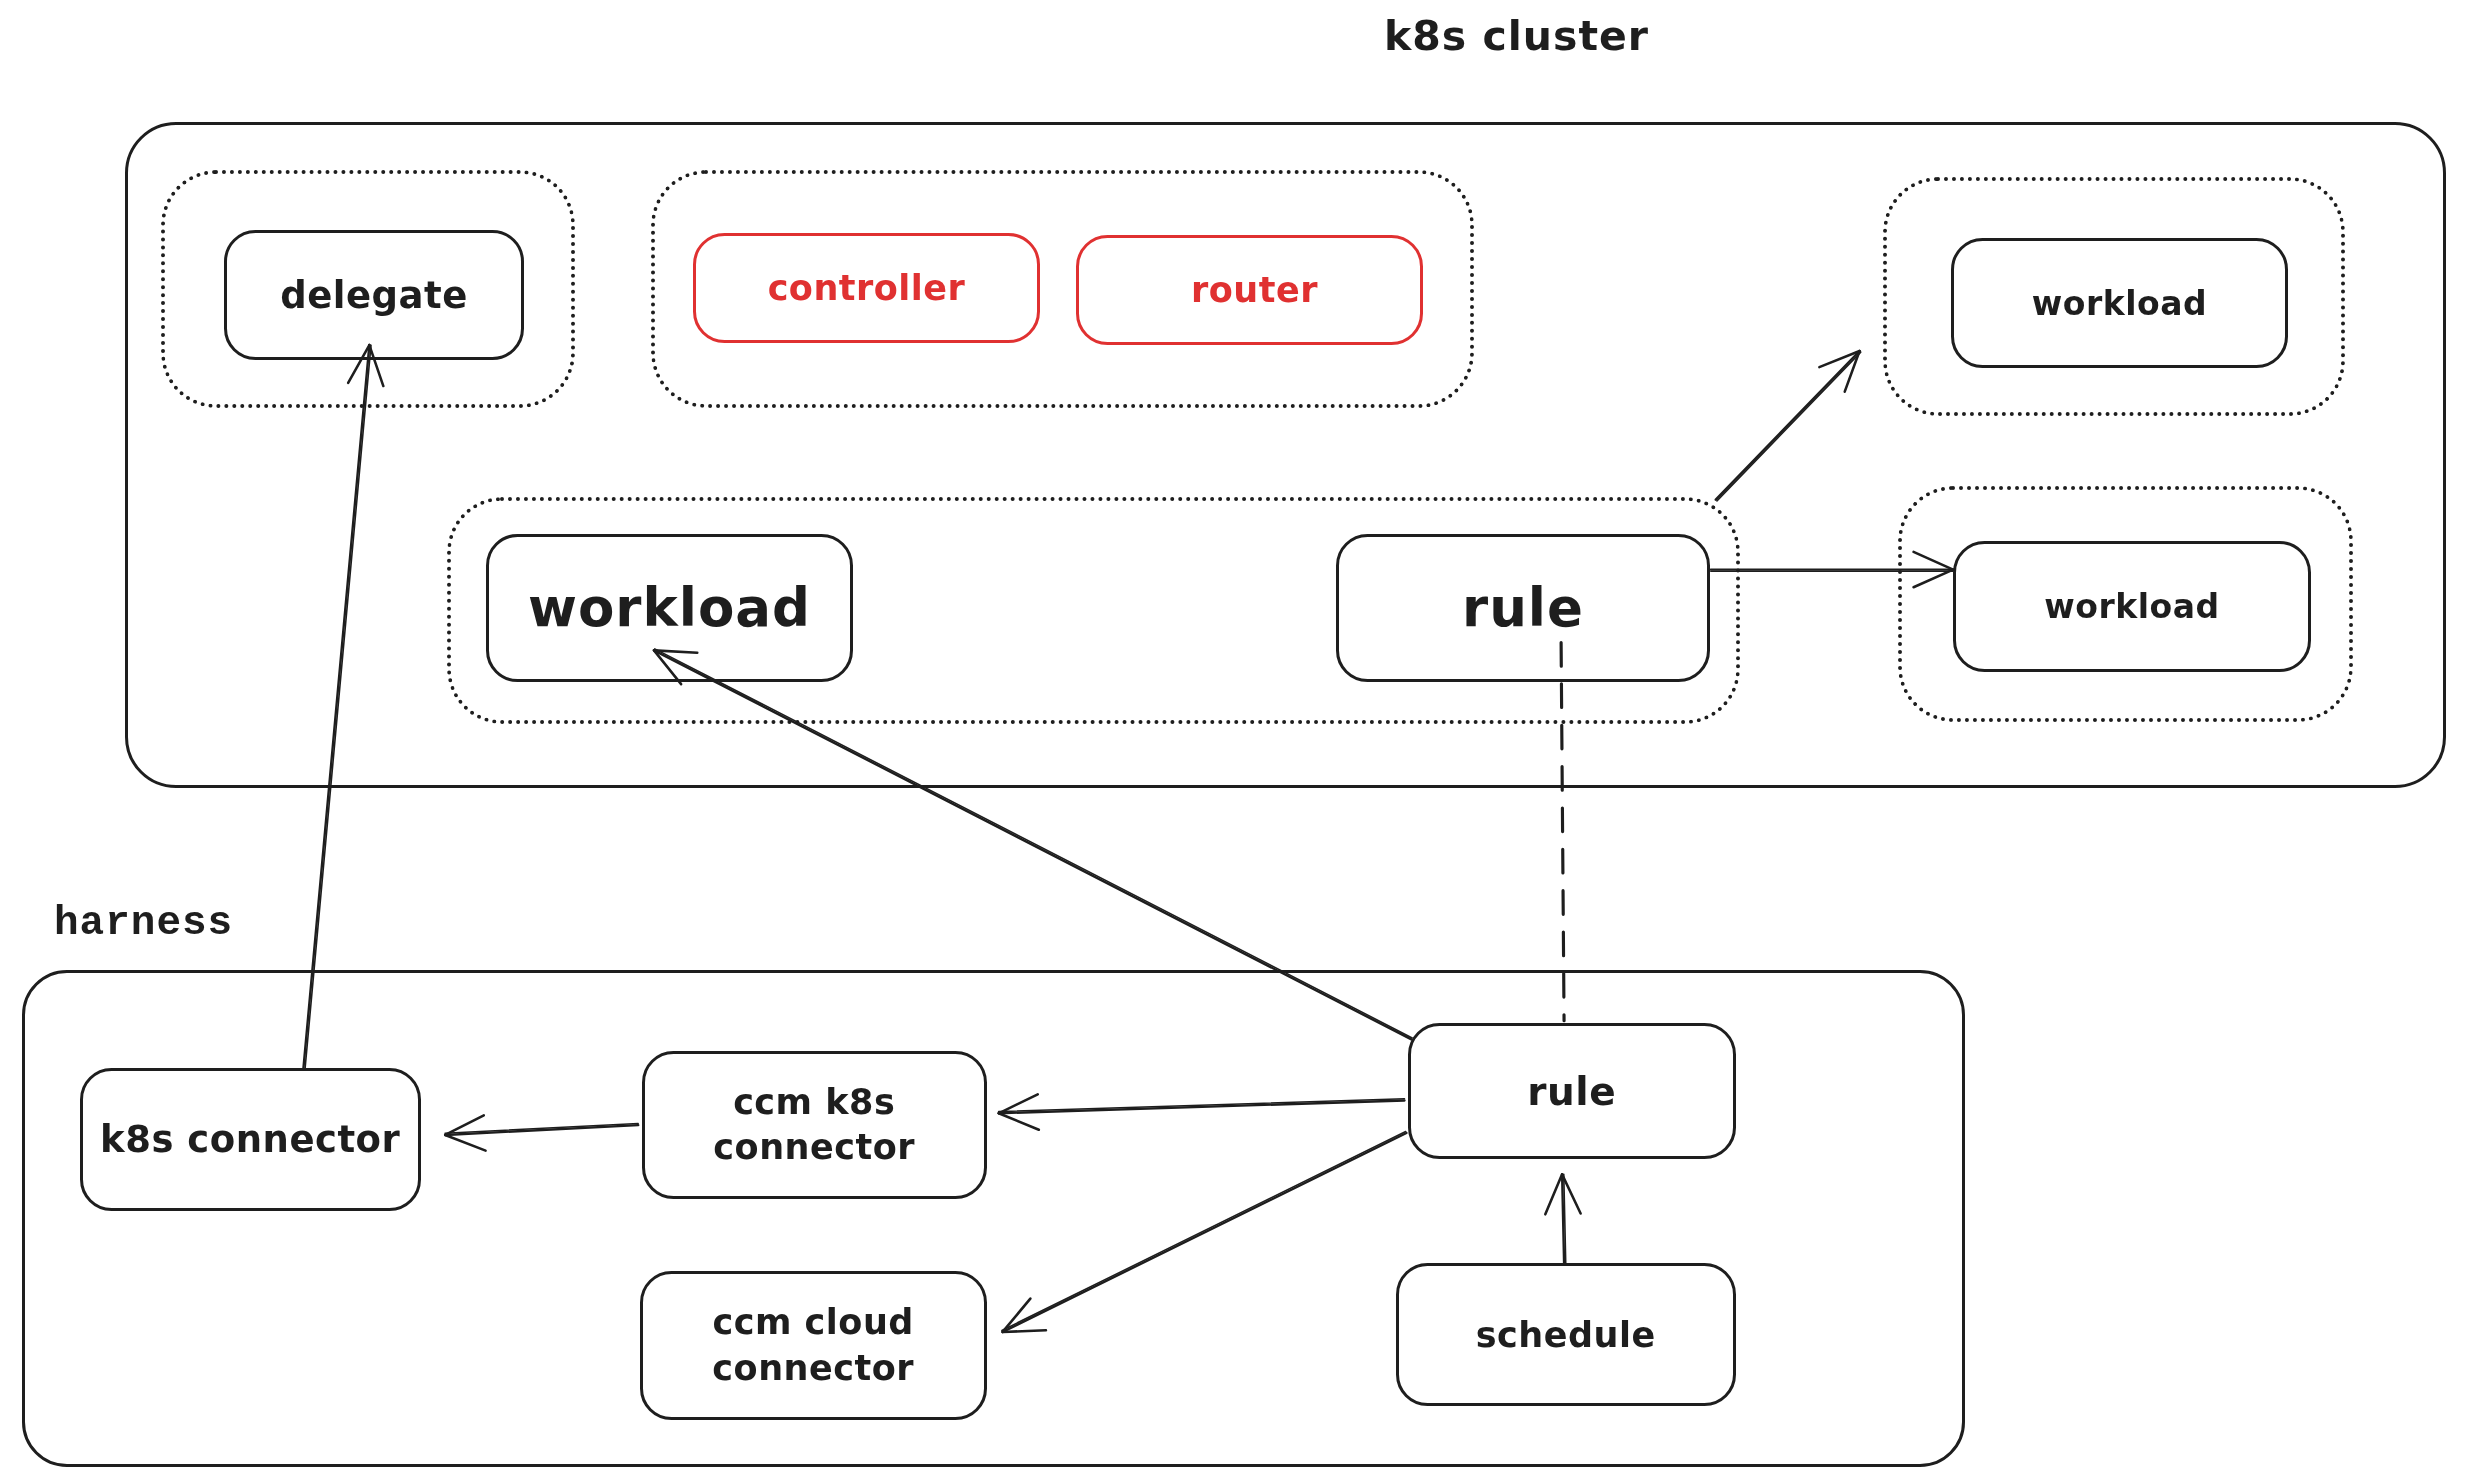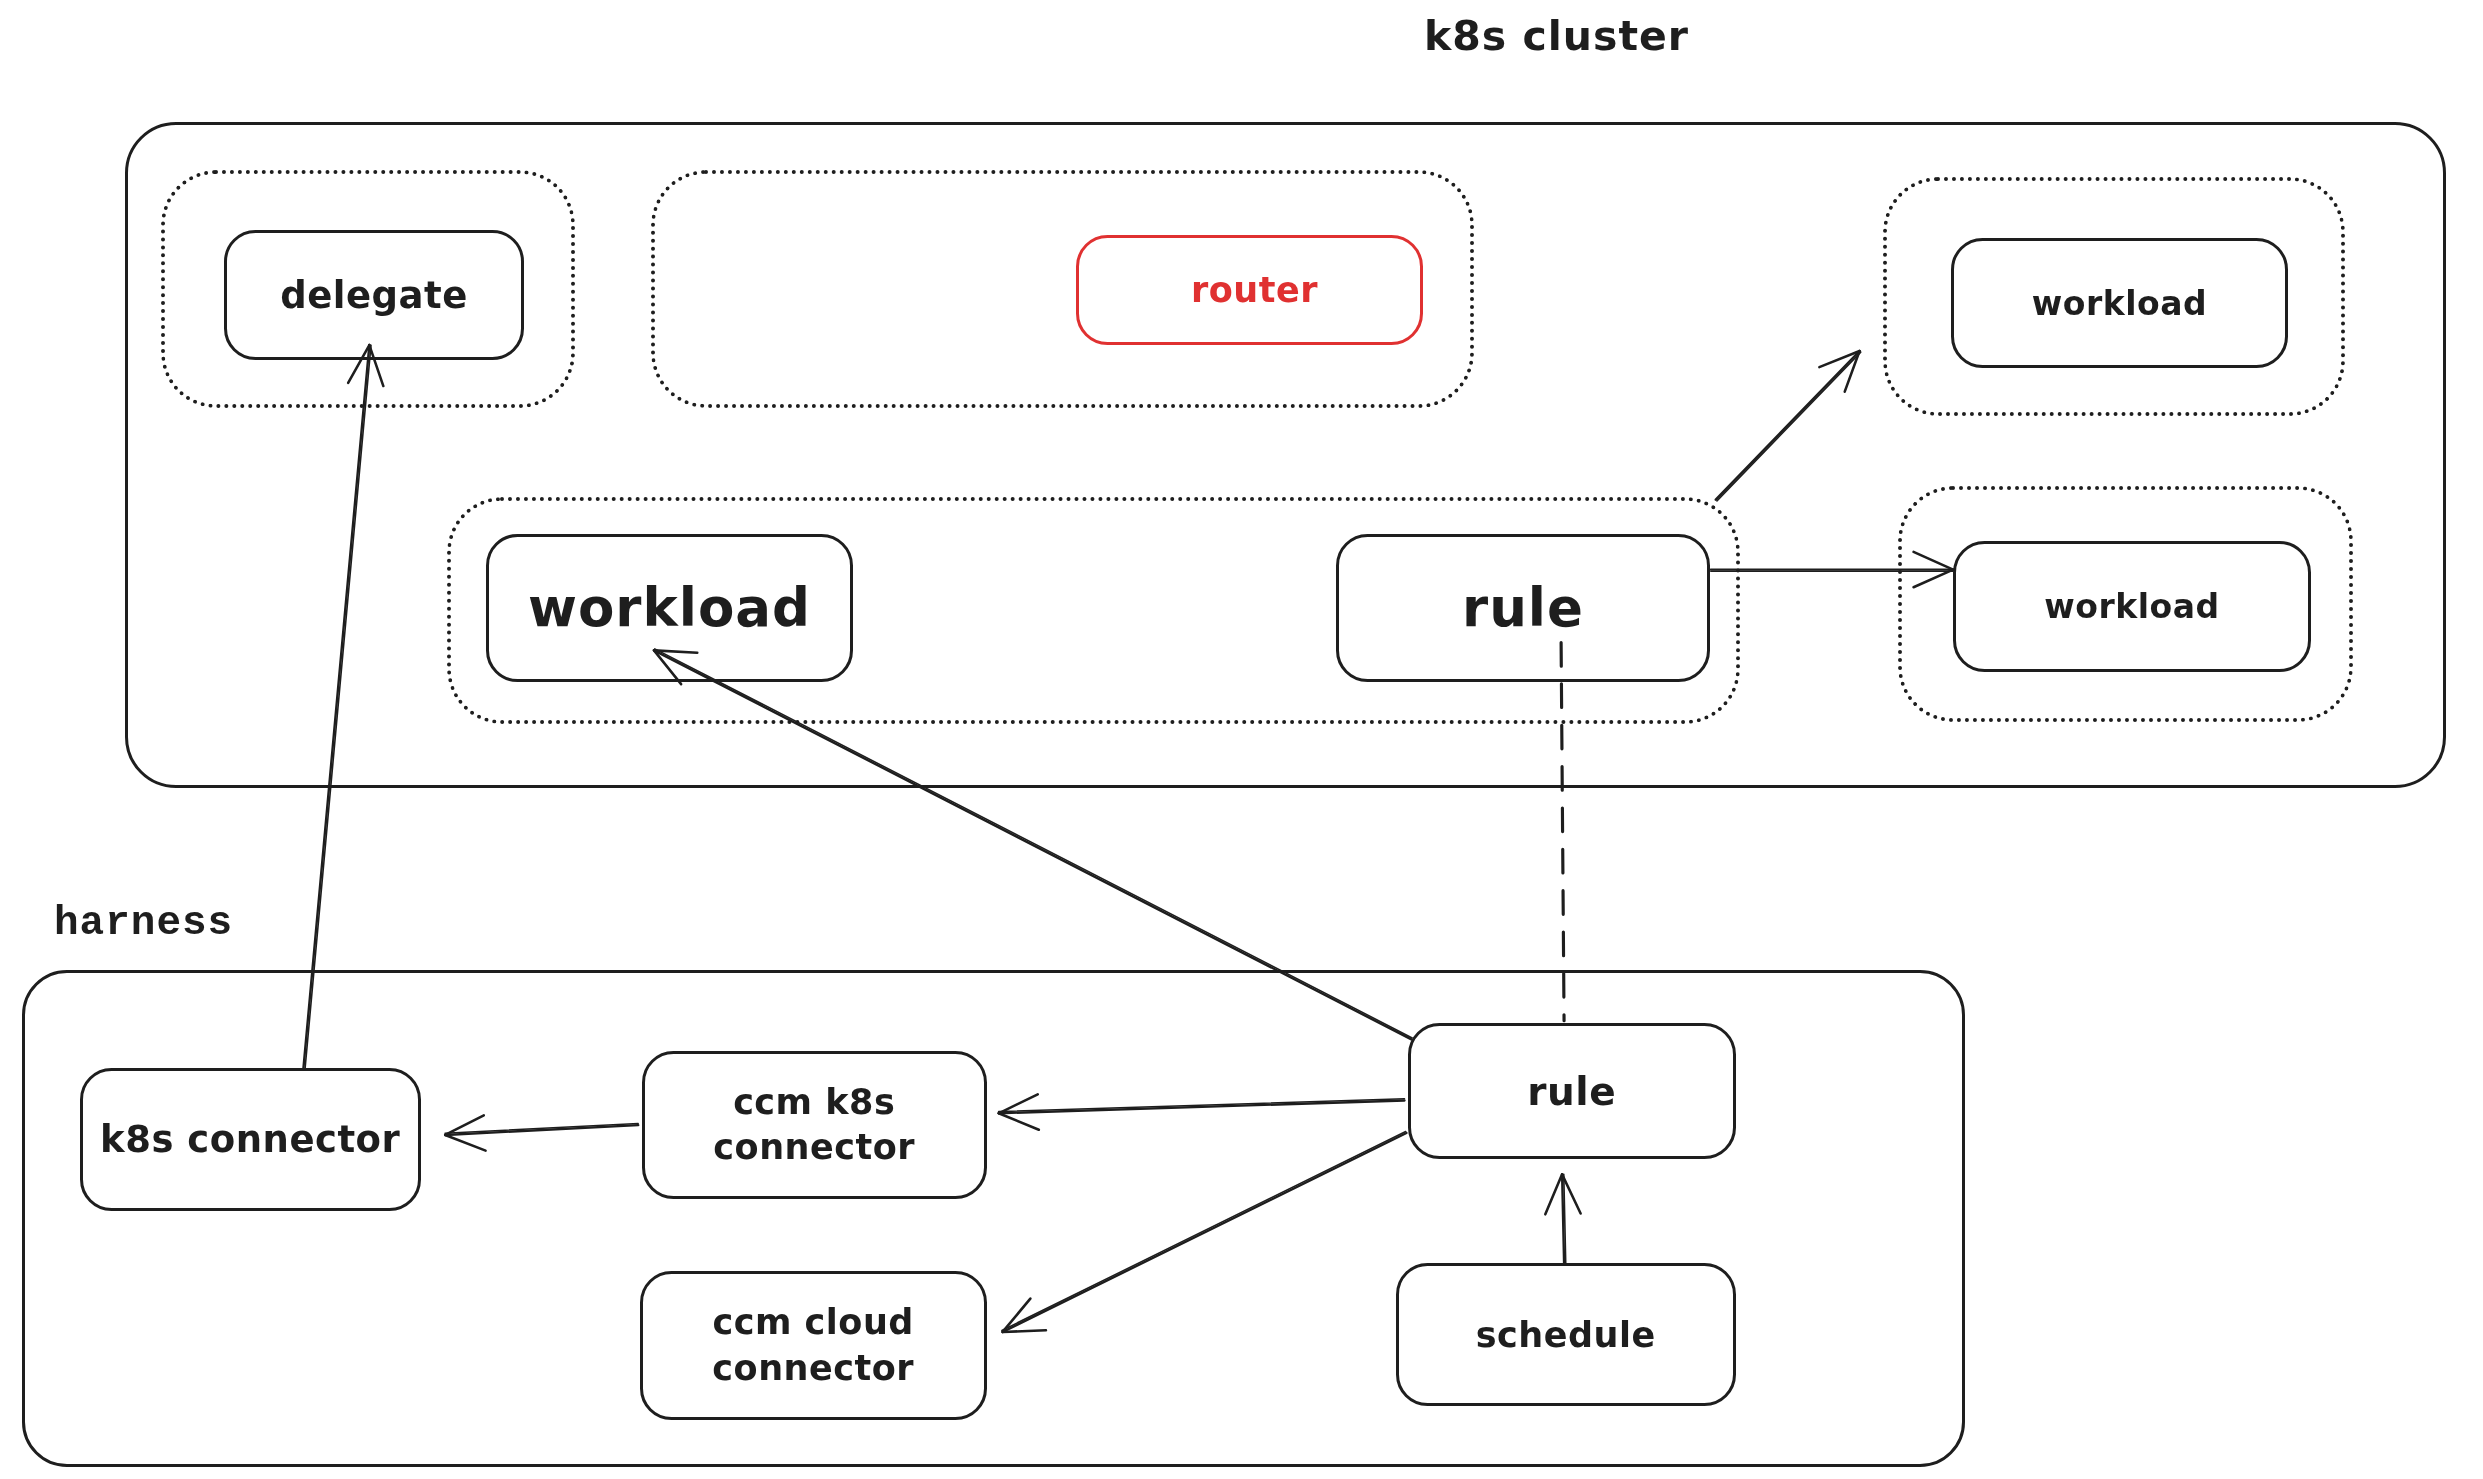--- a/index.html
+++ b/index.html
@@ -44,31 +44,34 @@
     font-size:41px;font-weight:600;letter-spacing:1px;
     white-space:nowrap;z-index:2;
   }
   #edge-layer{position:absolute;left:0;top:0;z-index:4;pointer-events:none;}
 </style>
 </head>
 <body>
 
 <div id="stage">
 
-  <div class="abs region-label" style="left:1384px;top:11.8px;margin-left:40px;">k8s cluster</div>
+  <div class="abs region-label" style="left:1384px;top:11.8px;">k8s cluster</div>
 
   <div class="abs group" style="left:125px;top:77px;width:2321px;height:666px;margin-top:45px;">
 
     <div class="abs dotted" style="left:33px;top:45px;width:414px;height:238px;">
       <div class="abs node fs38" style="left:59px;top:56px;width:300px;height:130px;">
         <span class="lbl">delegate</span>
       </div>
     </div>
 
     <div class="abs dotted" style="left:523px;top:45px;width:823px;height:238px;">
+      <div class="abs node red fs36" style="left:38px;top:59px;width:347px;height:110px;">
+        <span class="lbl">controller</span>
+      </div>
       <div class="abs node red fs36" style="left:421px;top:61px;width:347px;height:110px;padding-left:10px;">
         <span class="lbl">router</span>
       </div>
     </div>
 
     <div class="abs dotted" style="left:1755px;top:52px;width:462px;height:239px;">
       <div class="abs node fs34" style="left:64px;top:57px;width:337px;height:130px;">
         <span class="lbl">workload</span>
       </div>
     </div>

